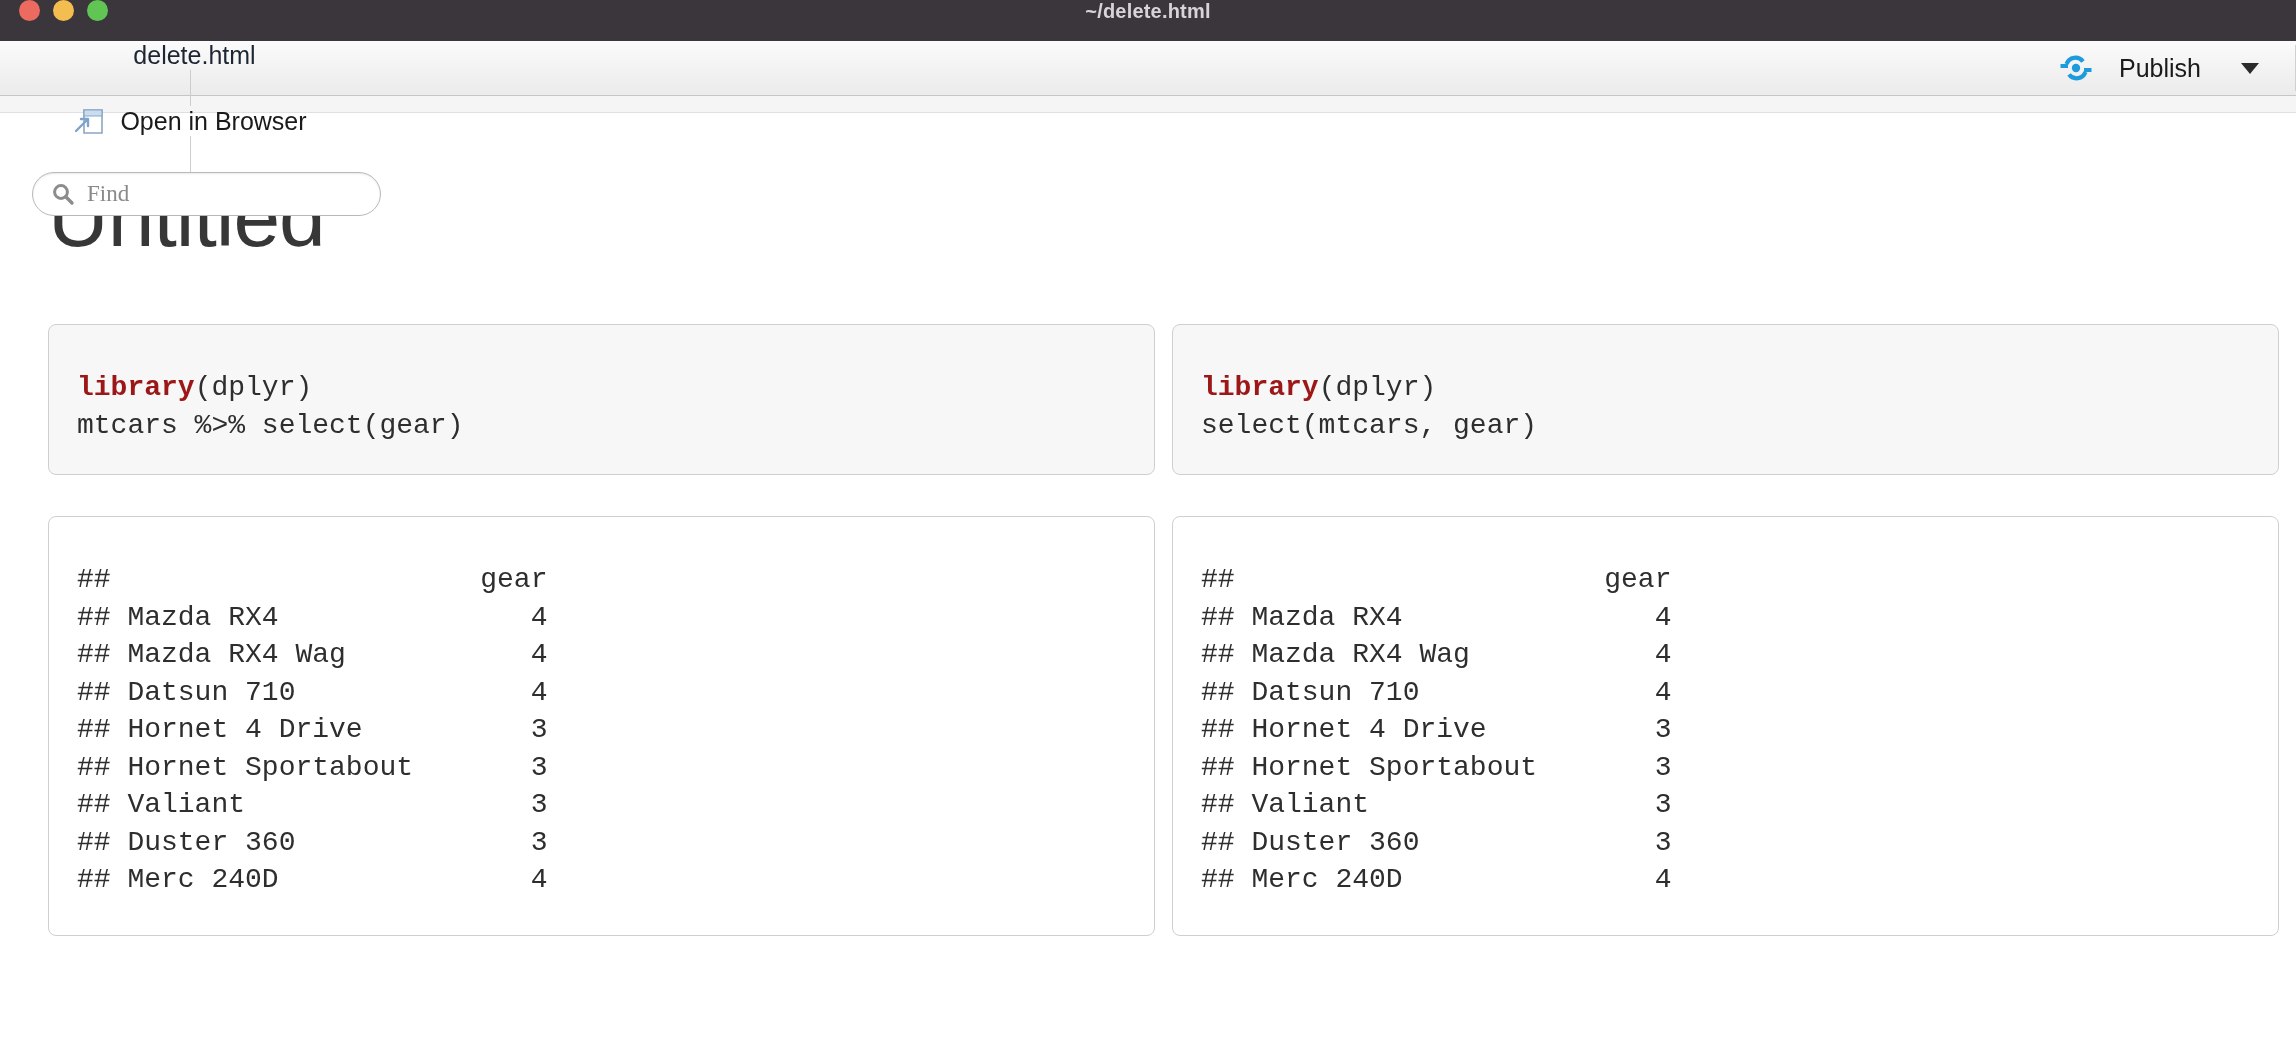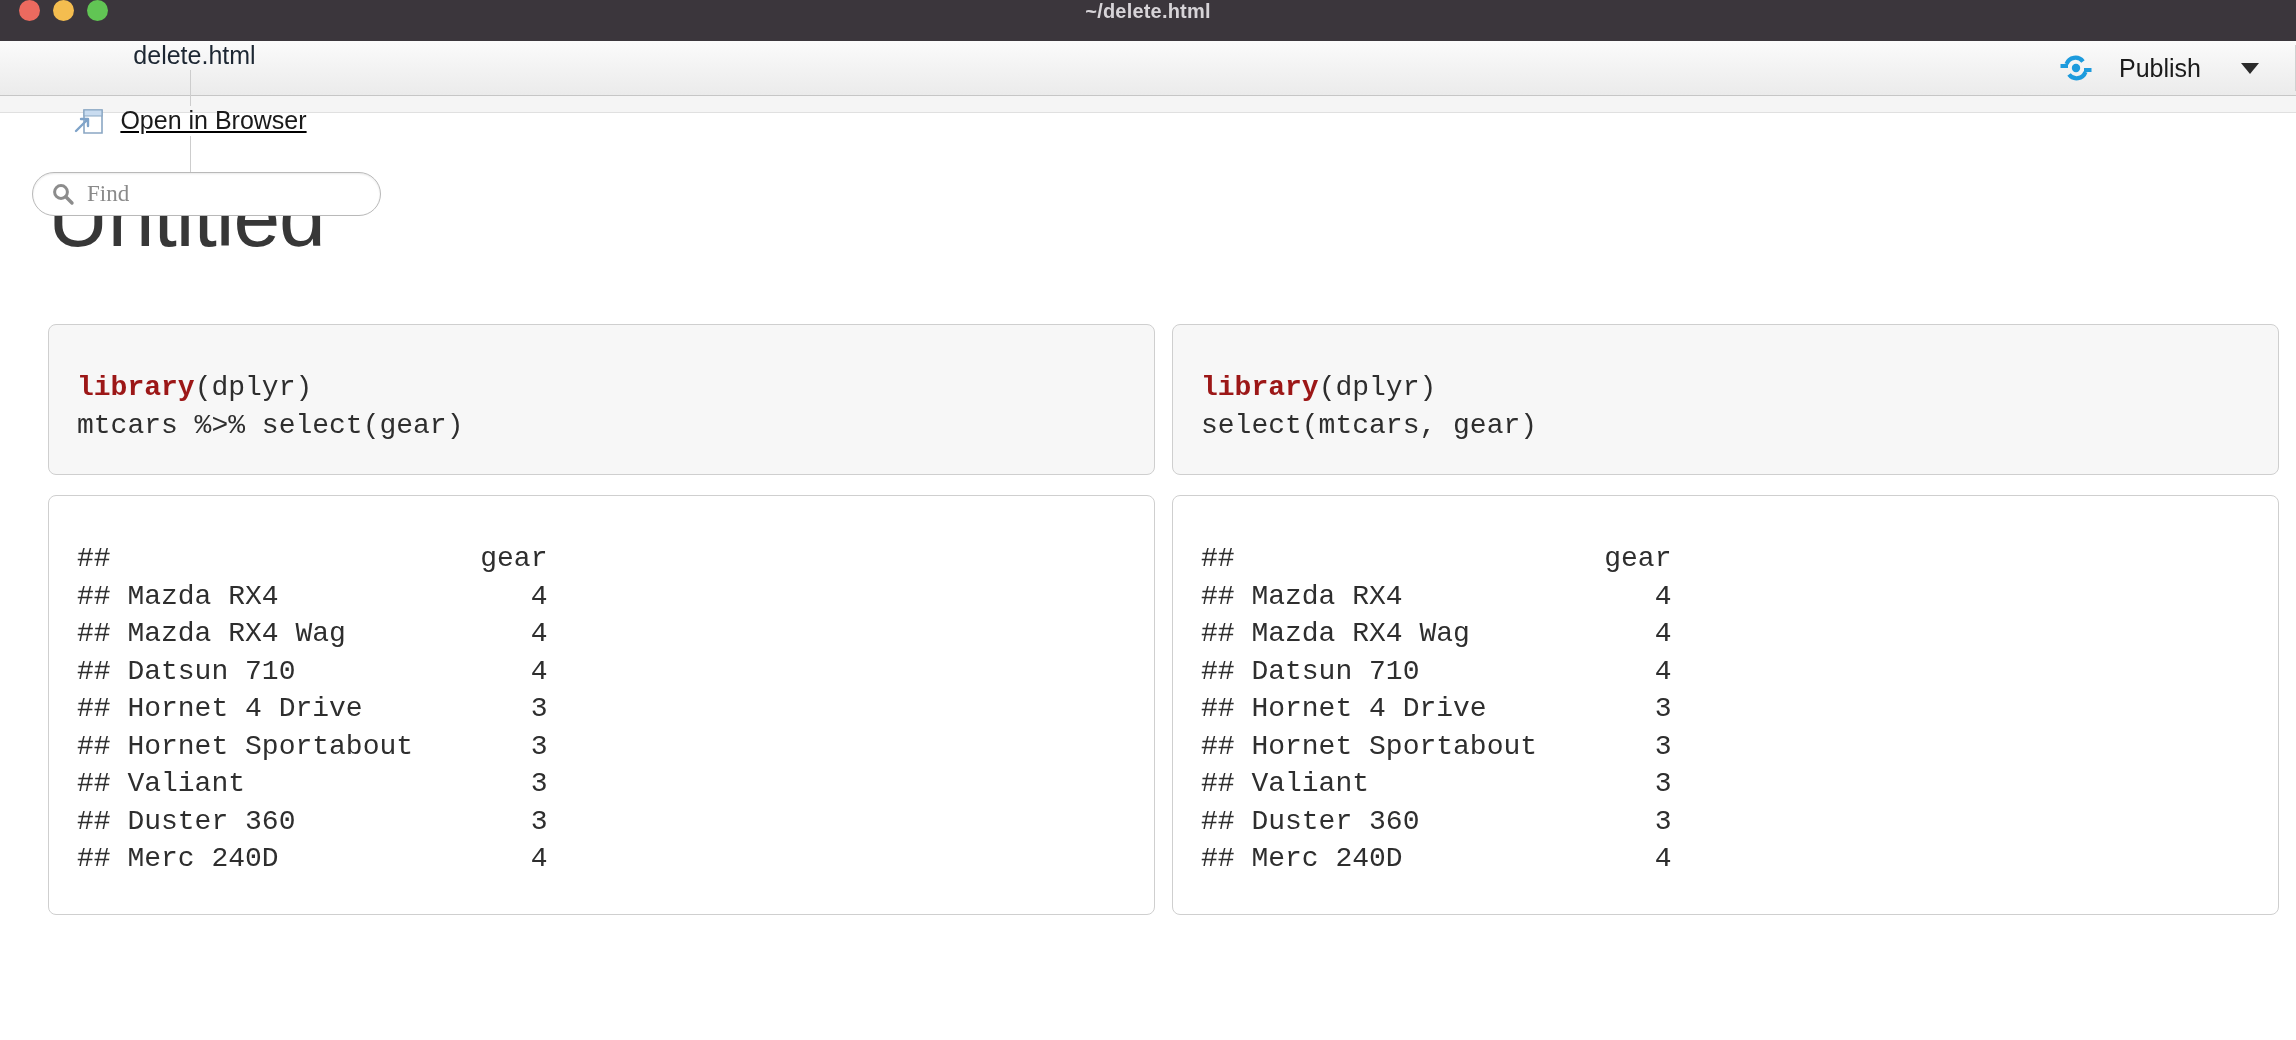--- a/index.html
+++ b/index.html
@@ -70,25 +70,24 @@
     font-family: "Liberation Sans", sans-serif;
   }
   .tb-sep {
     width: 1px;
     height: 36px;
     background: #cdcdcd;
     flex: none;
   }
   .tb-openbrowser {
     display: flex;
-    align-items: flex-start;
+    align-items: flex-end;
     gap: 14px;
     padding: 0 26px;
     cursor: default;
-    text-decoration: underline;
   }
   .tb-openbrowser-label {
     font-size: 25px;
     color: #1a1a1a;
     white-space: nowrap;
   }
   .icon-browser { width: 32px; height: 30px; display: block; }
 
   .find-wrap {
     padding-left: 32px;
@@ -174,21 +173,21 @@
     line-height: 1.0;
     font-family: "Liberation Sans", sans-serif;
   }
 
   .row {
     display: flex;
     gap: 17px;
     margin: 0 17px 0 48px;
   }
   .row-code { margin-top: 65px; }
-  .row-out  { margin-top: 20px; }
+  .row-out  { margin-top: 41px; }
 
   .panel {
     flex: 1 1 0;
     min-width: 0;
     border: 1px solid #cfcfcf;
     border-radius: 8px;
     padding: 44px 28px 30px 28px;
     font-family: "Liberation Mono", monospace;
     font-size: 28px;
     line-height: 1.34;

